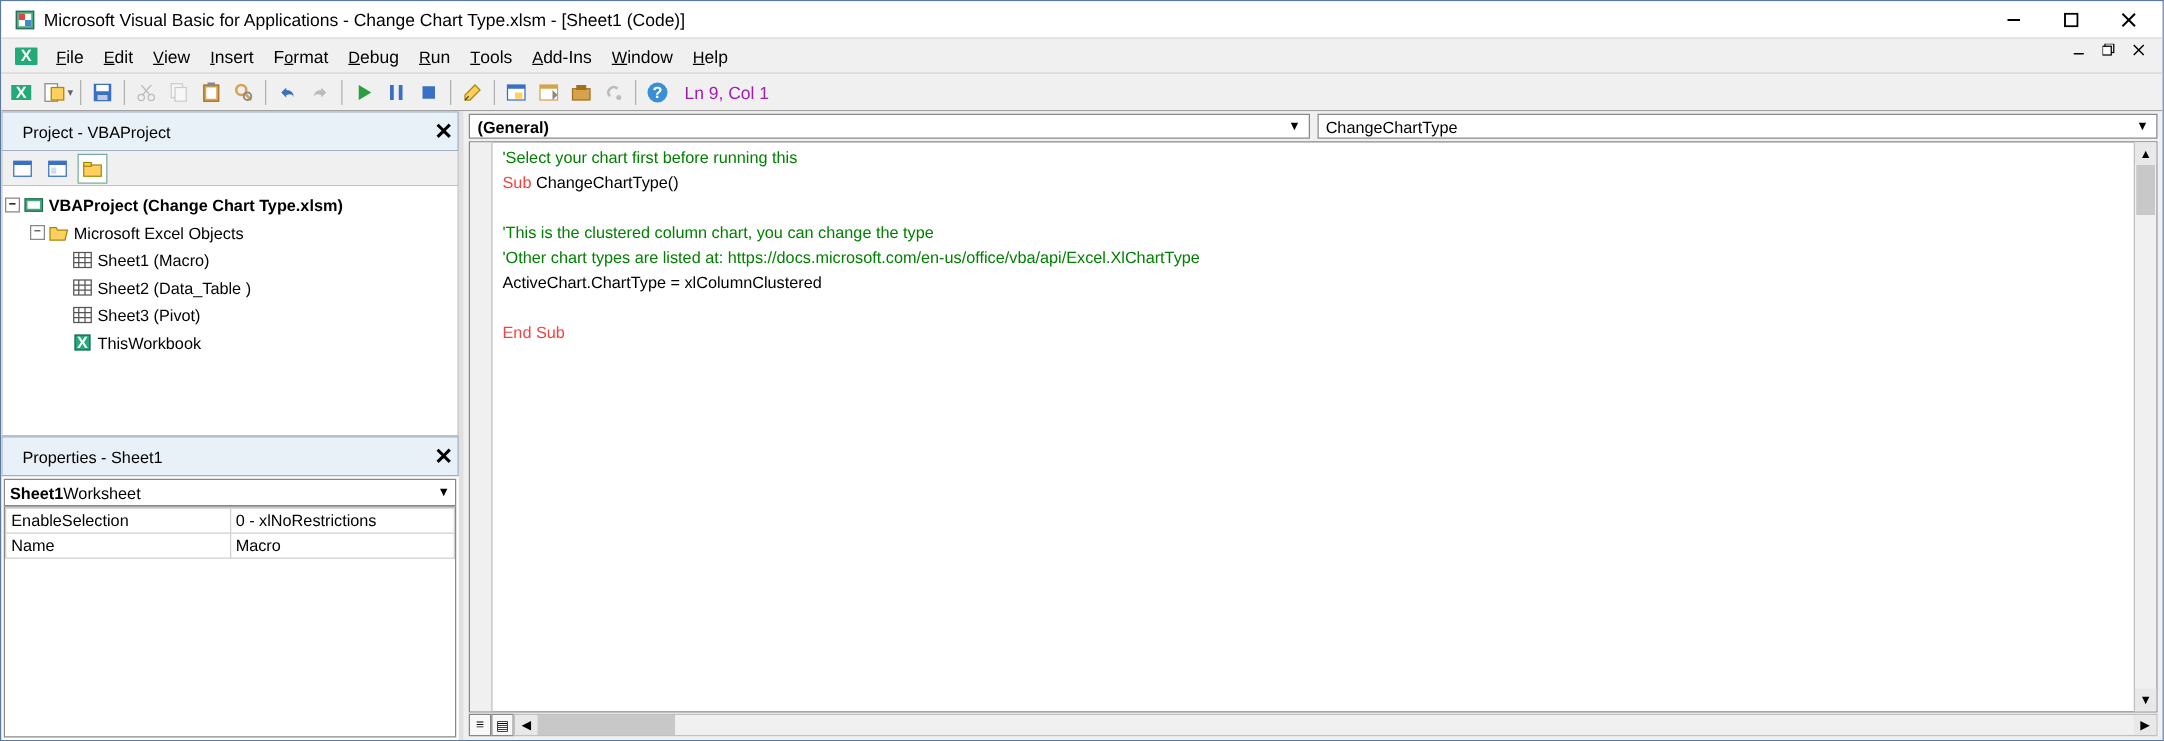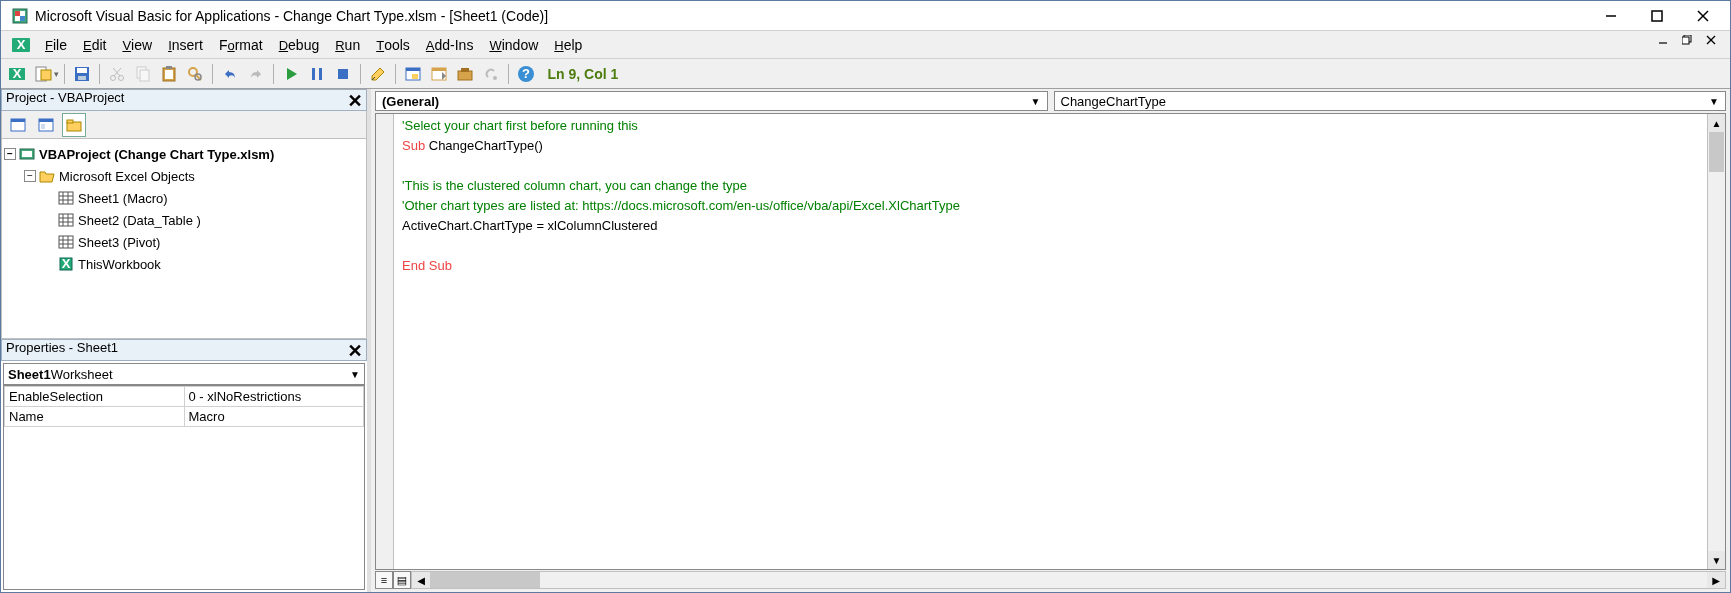--- a/index.html
+++ b/index.html
@@ -9,24 +9,24 @@
 .titlebar .title { flex: 1; color: #000; font-size: 14px; }
 .titlebar .winbtn { width: 46px; height: 30px; display: flex; align-items: center; justify-content: center; cursor: pointer; }
 .menubar { height: 28px; background: #f0f0f0; display: flex; align-items: center; padding-left: 4px; border-bottom: 1px solid #d0d0d0; }
 .menubar .excel-icon { width: 20px; height: 20px; margin: 0 6px; }
 .menubar .menu-item { padding: 4px 8px; cursor: pointer; font-size: 14px; }
 .menubar .menu-item u { text-decoration: underline; }
 .menubar .spacer { flex: 1; }
 .toolbar { height: 30px; background: #f0f0f0; display: flex; align-items: center; padding-left: 4px; border-bottom: 1px solid #a0a0a0; gap: 2px; }
 .toolbar .tbtn { width: 24px; height: 24px; display: flex; align-items: center; justify-content: center; cursor: pointer; border: 1px solid transparent; }
 .toolbar .sep { width: 1px; height: 20px; background: #b0b0b0; margin: 0 3px; }
-.toolbar .status { margin-left: 8px; font-size: 14px; color: #4d7c0f; font-weight: bold; }
+.toolbar .status { margin-left: 8px; font-size: 14px; color: #a21caf; }
 .main { flex: 1; display: flex; overflow: hidden; }
 .left-pane { width: 370px; display: flex; flex-direction: column; border-right: 4px solid #e0e0e0; }
-.panel-header { height: 22px; background: #e8f0f8; border: 1px solid #a0b0c0; display: flex; align-items: flex-start; padding-left: 4px; font-size: 14px; }
+.panel-header { height: 32px; background: #e8f0f8; border: 1px solid #a0b0c0; display: flex; align-items: center; padding-left: 16px; font-size: 14px; }
 .panel-header .close-x { margin-left: auto; width: 22px; height: 22px; display: flex; align-items: center; justify-content: center; cursor: pointer; font-weight: bold; font-size: 18px; }
 .project-tools { height: 28px; background: #f0f0f0; border: 1px solid #c0c0c0; border-top: none; display: flex; align-items: center; padding-left: 4px; gap: 4px; }
 .project-tools .pbtn { width: 24px; height: 24px; display: flex; align-items: center; justify-content: center; cursor: pointer; border: 1px solid transparent; }
 .project-tools .pbtn.active { border: 1px solid #7a9; background: #fff; }
 .project-tree { flex: 0 0 200px; background: #fff; border: 1px solid #c0c0c0; border-top: none; overflow: auto; padding: 4px 2px; font-size: 14px; }
 .tree-row { display: flex; align-items: center; height: 22px; white-space: nowrap; cursor: pointer; }
 .tree-row .exp { width: 12px; height: 12px; border: 1px solid #888; margin-right: 3px; display: flex; align-items: center; justify-content: center; font-size: 10px; line-height: 1; }
 .tree-row .icon { width: 16px; height: 16px; margin-right: 4px; flex-shrink: 0; }
 .tree-row.bold { font-weight: bold; }
 .indent1 { padding-left: 20px; }

